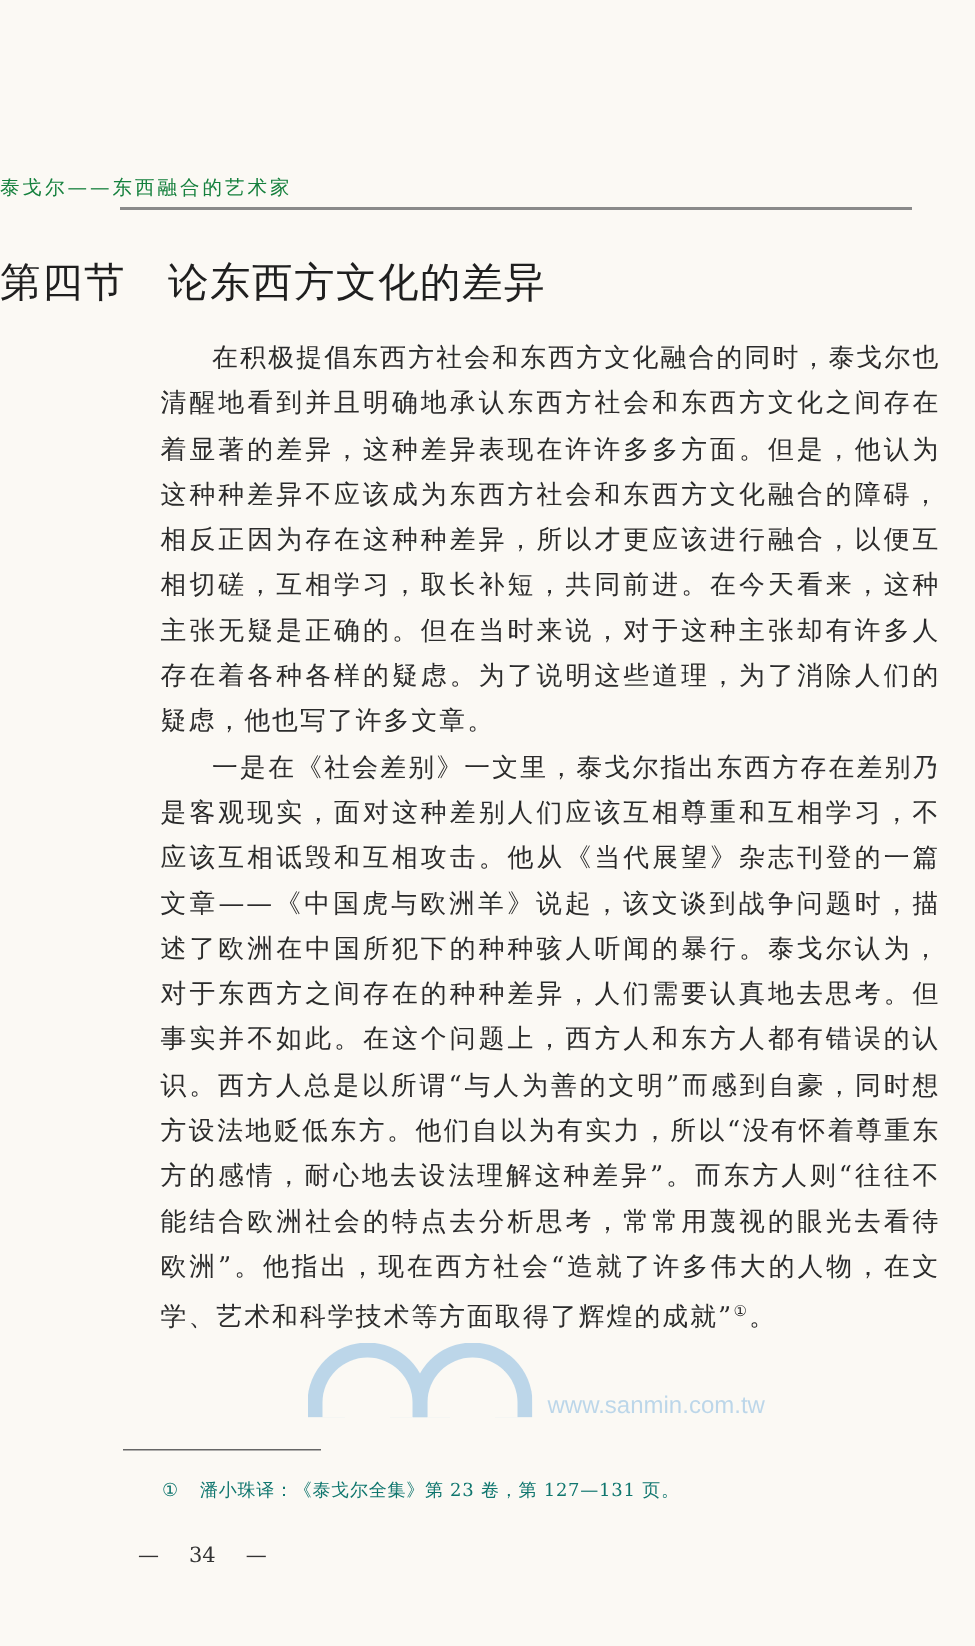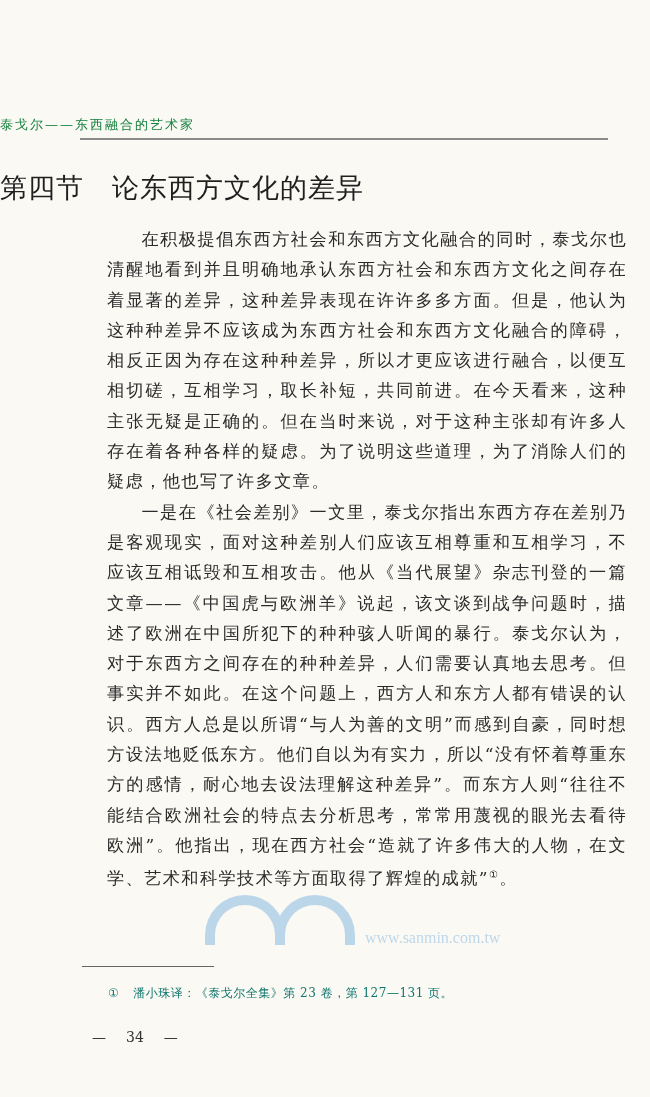--- a/index.html
+++ b/index.html
@@ -57,21 +57,21 @@
     border-radius: 60px 60px 0 0; width: 60px; height: 40px;
   }
   .watermark .brand {
     position: absolute; left: 155px; top: -8px;
     font-size: 34px; color: #4a98d6; letter-spacing: 2px;
     font-family: "DejaVu Sans", sans-serif;
   }
   .watermark .url {
     position: absolute; left: 160px; top: 44px;
     font-size: 16px; color: #4a98d6;
-    font-family: Liberation Serif, serif;
+    font-family: Liberation Sans, sans-serif;
   }
 </style>
 </head>
 <body>
 
 <div class="page">
 
   <div class="running-header">泰戈尔——东西融合的艺术家</div>
   <div class="header-rule"></div>
 

